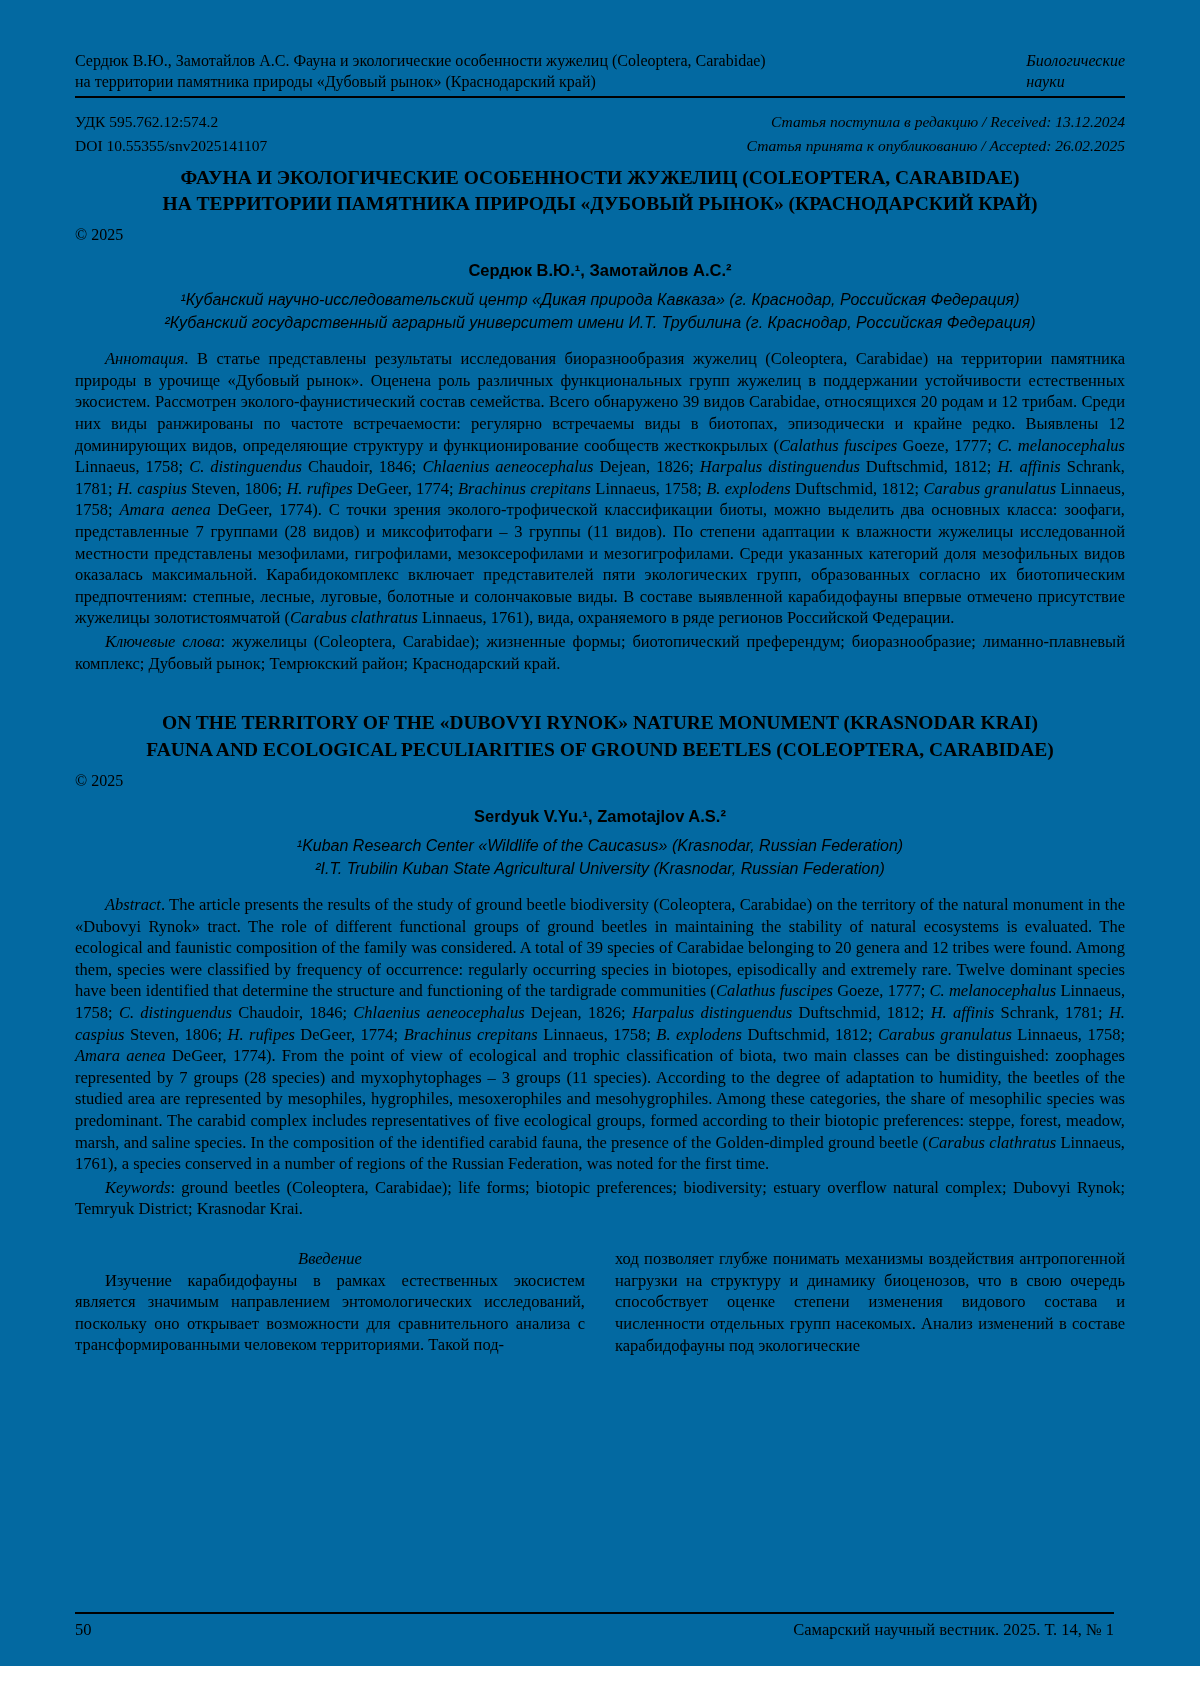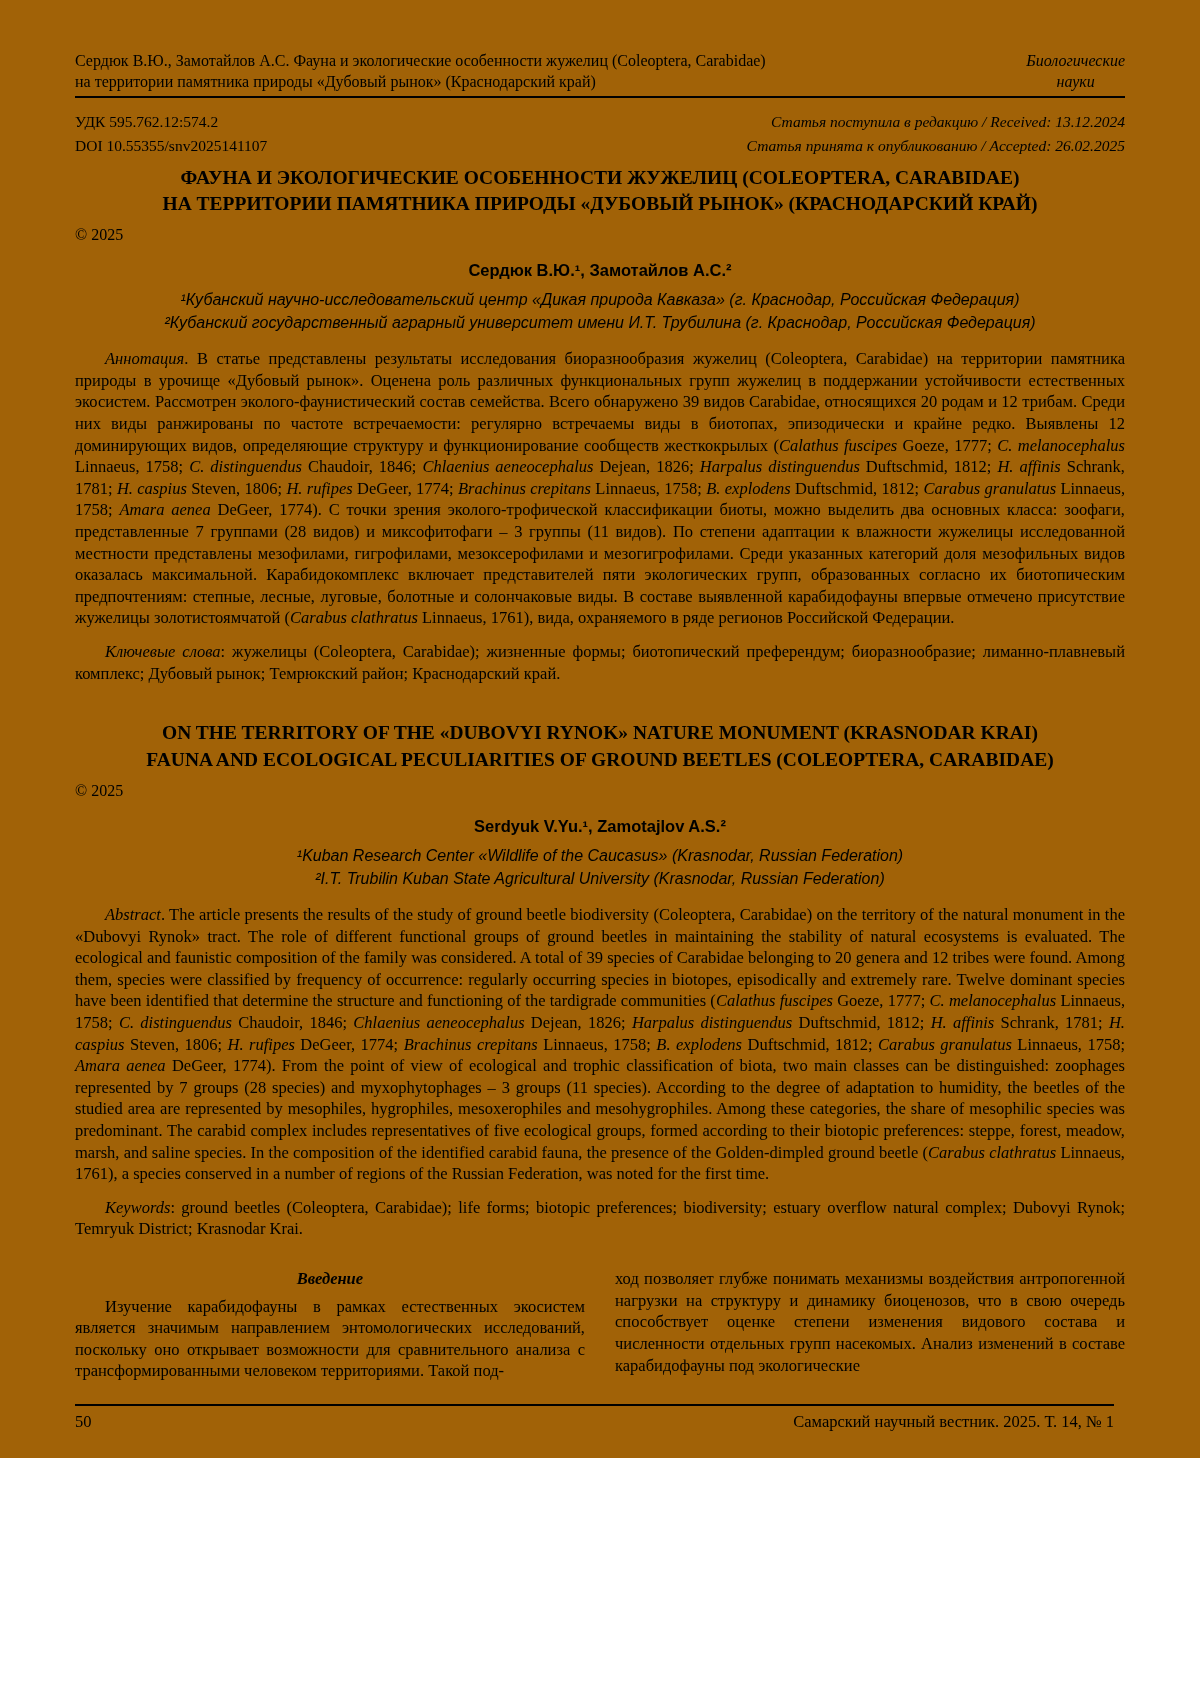--- a/index.html
+++ b/index.html
@@ -1,46 +1,46 @@
 <!DOCTYPE html>
 <html><head>
 <meta charset="utf-8">
 <style>
   html, body { margin: 0; padding: 0; background: #ffffff; color: #000; }
   .page {
-    width: 1200px; height: 1458px; box-sizing: border-box;
-    margin: 0 auto; position: relative; background: #a16207;
+    width: 1200px; height: 1666px; box-sizing: border-box;
+    margin: 0 auto; position: relative; background: #0369a1;
     padding: 50px 75px 90px 75px;
     font-family: "Liberation Serif", serif;
     font-size: 16.5px; line-height: 1.3;
   }
   
   .runhead { display: flex; justify-content: space-between; font-size: 16px; line-height: 1.32; }
   .runhead .left { max-width: 780px; }
-  .runhead .right { text-align: center; font-style: italic; white-space: nowrap; }
+  .runhead .right { text-align: left; font-style: italic; white-space: nowrap; }
   .head-rule { border: none; border-top: 2px solid #000; margin: 4px 0 14px 0; }
   
   .meta-row { display: flex; justify-content: space-between; font-size: 15.5px; margin: 4px 0; }
   .meta-row .right { font-style: italic; }
   
   .title-block { text-align: center; font-weight: bold; font-size: 19.5px; line-height: 1.35; margin-top: 8px; }
   .copyright { font-size: 16px; margin-top: 8px; }
   .authors { text-align: center; font-weight: bold; font-size: 16.5px; margin-top: 14px;
              font-family: "Liberation Sans", sans-serif; }
   .affils { text-align: center; font-style: italic; font-size: 16px; line-height: 1.4; margin-top: 8px;
             font-family: "Liberation Sans", sans-serif; }
   
   .par { text-align: justify; text-indent: 30px; font-size: 16.5px; line-height: 1.31; margin: 0; }
   .abstract-wrap { margin-top: 14px; }
-  .keywords-wrap { margin-top: 12px; }
+  .keywords-wrap { margin-top: 2px; }
   .section-gap { height: 36px; }
   
   .columns { display: flex; gap: 30px; margin-top: 28px; }
   .col { flex: 1 1 0; }
-  .intro-heading { text-align: center; font-weight: bold; font-style: italic; font-size: 16.5px; margin-bottom: 6px; }
+  .intro-heading { text-align: center; font-weight: normal; font-style: italic; font-size: 16.5px; }
   
   .footer { position: absolute; left: 75px; right: 86px; bottom: 26px; }
   .foot-rule { border: none; border-top: 2px solid #000; margin: 0 0 5px 0; }
   .foot-row { display: flex; justify-content: space-between; font-size: 16.5px; }
   i { font-style: italic; }
 </style>
 </head>
 <body>
 
 <div class="page">

